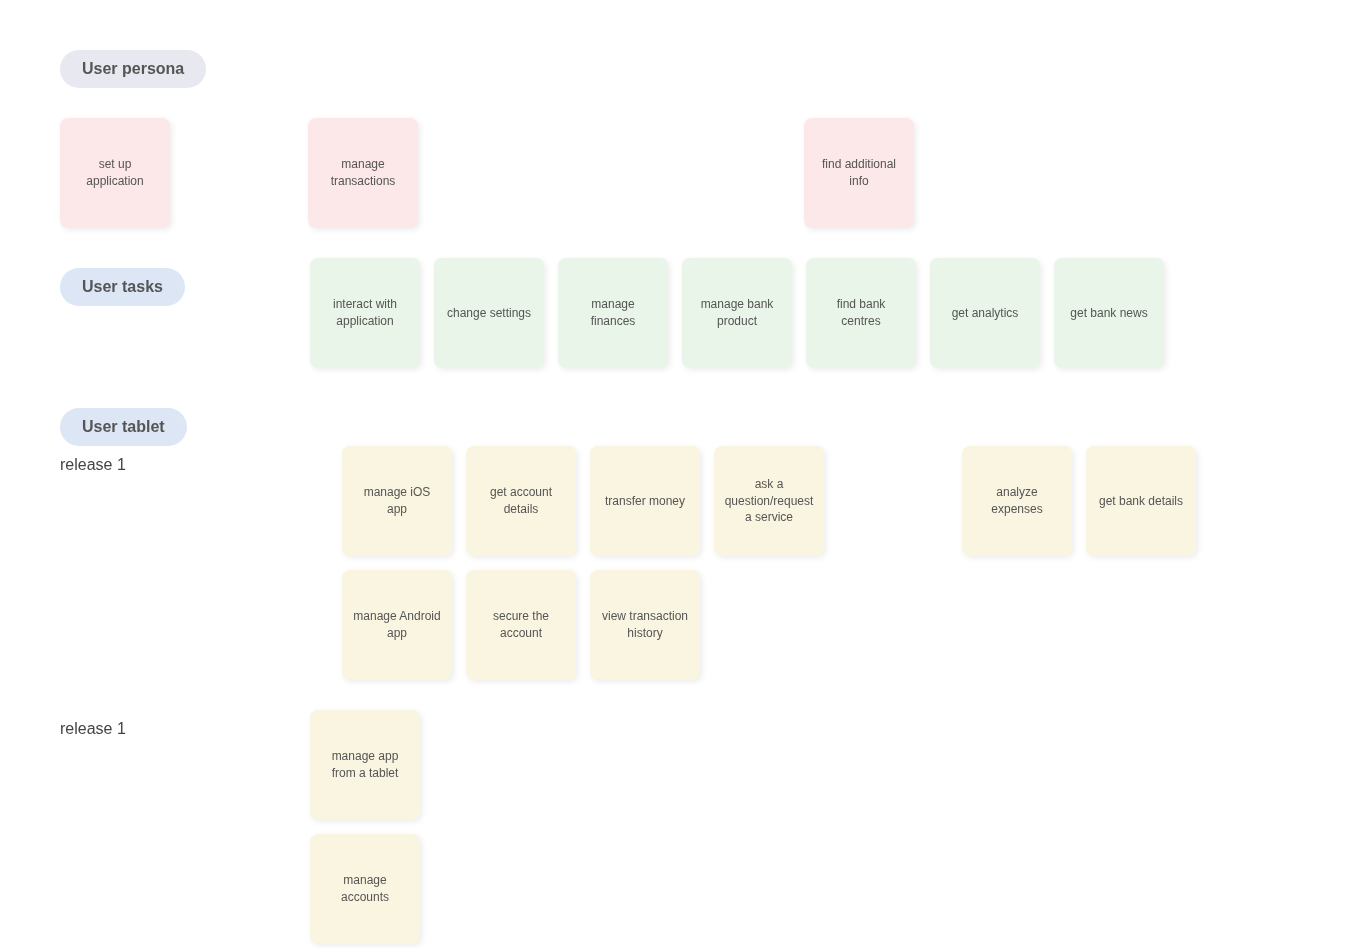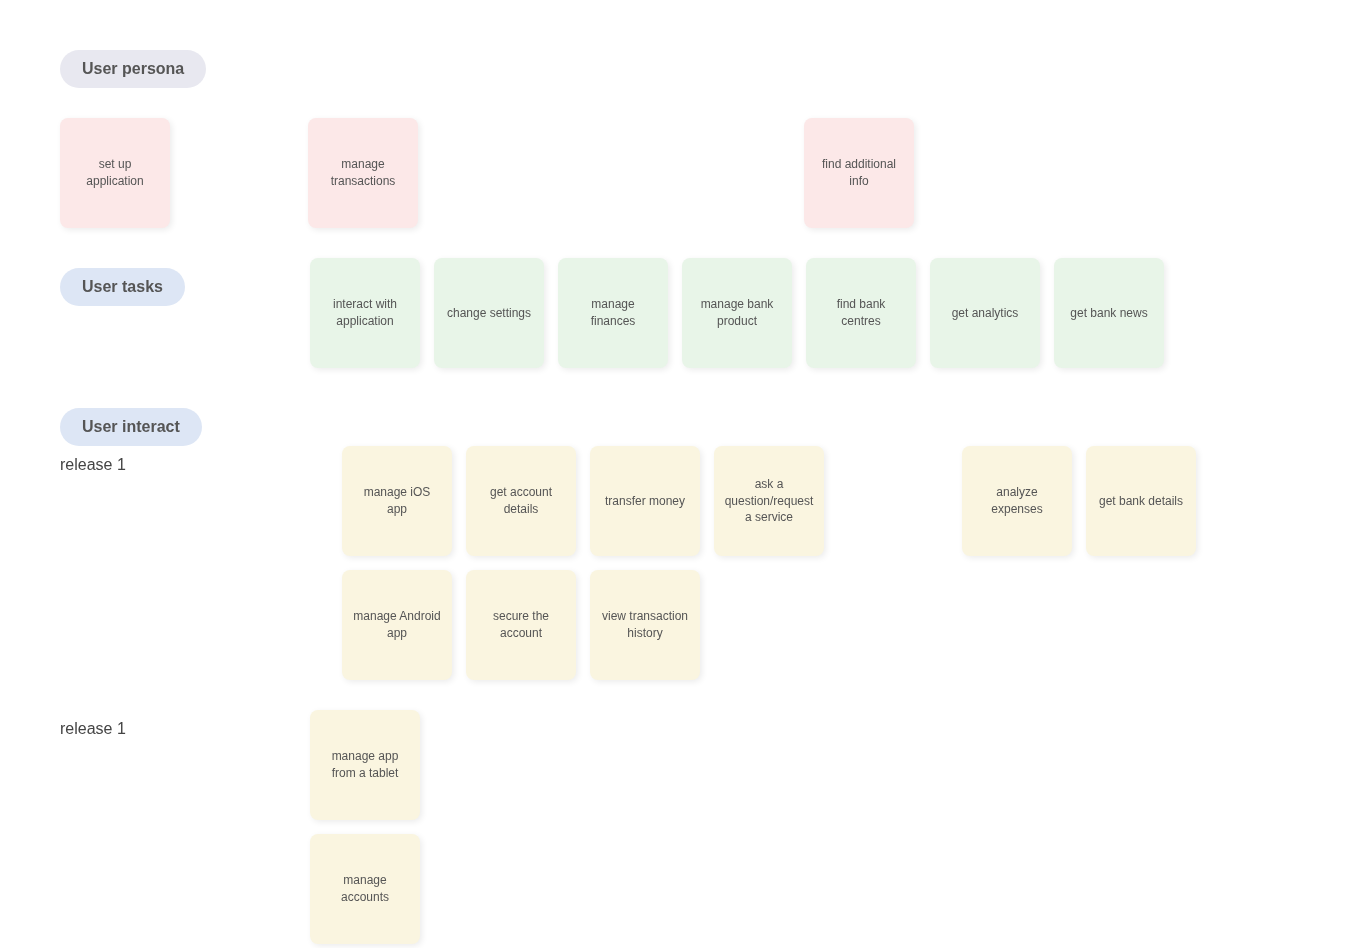--- a/index.html
+++ b/index.html
@@ -102,21 +102,21 @@
     <div class="card green">manage finances</div>
     <div class="card green">manage bank product</div>
     <div class="card green">find bank centres</div>
     <div class="card green">get analytics</div>
     <div class="card green">get bank news</div>
   </div>
 </div>
 
 <div class="section-row" style="align-items:flex-start; margin-bottom:0;">
   <div class="section-label">
-    <span class="label-pill blue-light">User interact</span>
+    <span class="label-pill blue-light">User tablet</span>
   </div>
 </div>
 
 <div class="section-row" style="margin-bottom:10px;">
   <div class="section-label">
     <span class="sub-label">release 1</span>
   </div>
   <div style="flex:1;margin-left:32px;">
 
     <div class="cards-area" style="margin-bottom:14px;">

